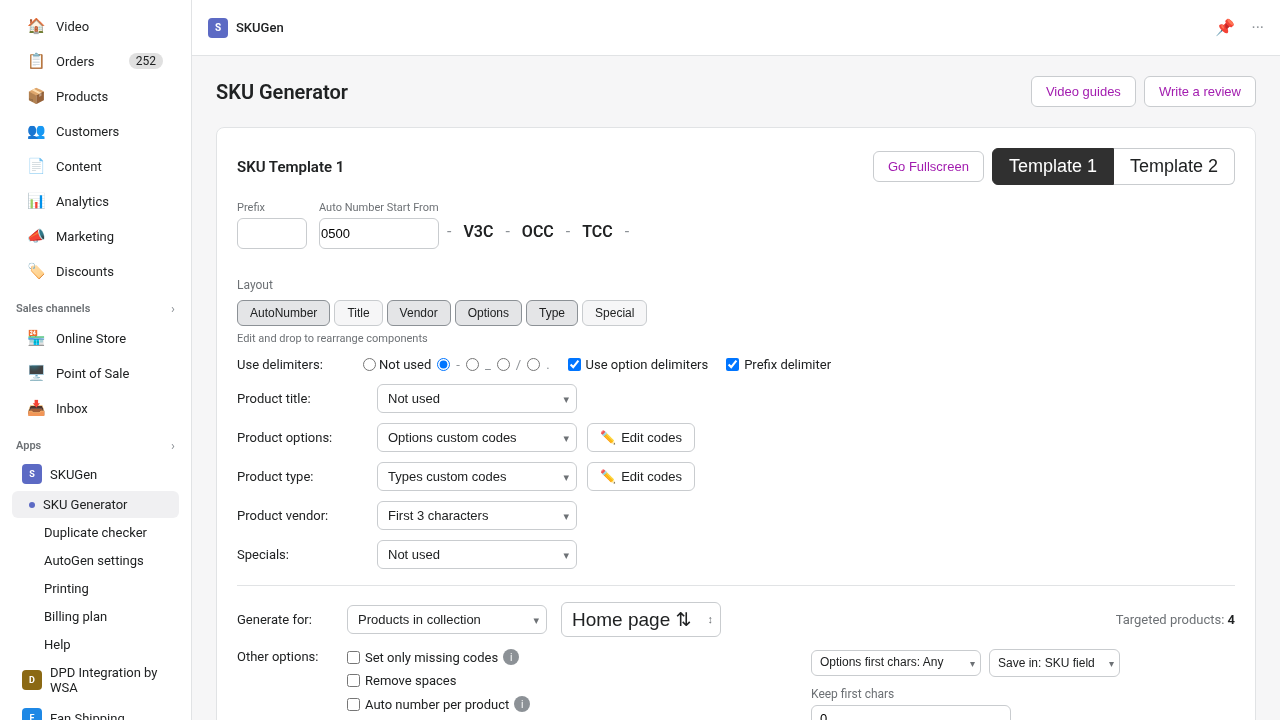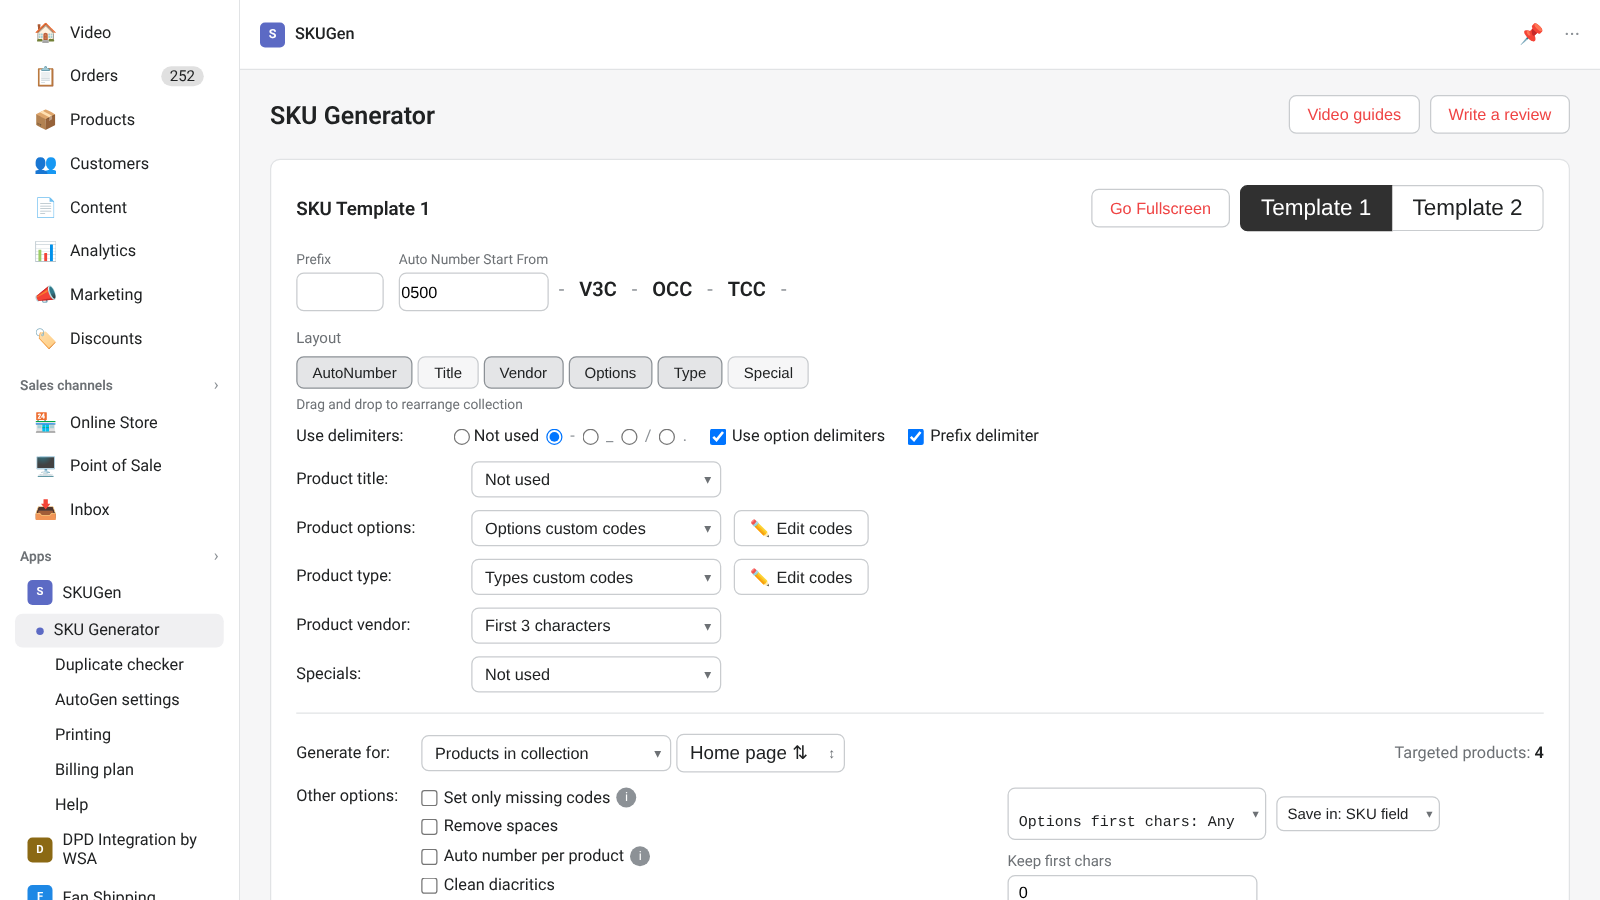--- a/index.html
+++ b/index.html
@@ -21,21 +21,21 @@
     .topbar-app-icon { width: 20px; height: 20px; background: #5c6ac4; border-radius: 4px; display: flex; align-items: center; justify-content: center; color: white; font-size: 10px; font-weight: bold; }
     .topbar-app-name { font-size: 13px; color: #202223; font-weight: 500; }
     .topbar-spacer { flex: 1; }
     .topbar-pin { color: #8c9196; font-size: 16px; cursor: pointer; }
     .topbar-dots { color: #8c9196; font-size: 16px; cursor: pointer; margin-left: 8px; }
 
     
     #page { flex: 1; overflow-y: auto; padding: 20px 24px; }
     .page-header { display: flex; align-items: center; margin-bottom: 20px; }
     .page-title { font-size: 20px; font-weight: 600; flex: 1; }
-    .btn { border: 1px solid #c9cccf; background: #fff; border-radius: 6px; padding: 7px 14px; font-size: 13px; cursor: pointer; color: #ef4444; }
+    .btn { border: 1px solid #c9cccf; background: #fff; border-radius: 6px; padding: 7px 14px; font-size: 13px; cursor: pointer; color: #a21caf; }
 
     
     .card { background: #fff; border: 1px solid #e1e3e5; border-radius: 8px; padding: 20px; margin-bottom: 16px; }
 
     
     .template-header { display: flex; align-items: center; margin-bottom: 16px; }
     .template-title { font-size: 15px; font-weight: 600; flex: 1; }
     .template-btn-group { display: flex; gap: 0; }
     .template-btn { border: 1px solid #c9cccf; background: #fff; padding: 7px 16px; font-size: 18px; cursor: pointer; color: #202223; }
     .template-btn:first-child { border-radius: 6px 0 0 6px; }
@@ -64,32 +64,32 @@
     .field-label { font-size: 13px; min-width: 130px; color: #202223; }
     .select-wrap { position: relative; display: inline-block; }
     .select-wrap select { border: 1px solid #c9cccf; border-radius: 6px; padding: 6px 28px 6px 10px; font-size: 13px; appearance: none; background: #fff; cursor: pointer; min-width: 200px; color: #202223; }
     .select-wrap::after { content: '▾'; position: absolute; right: 8px; top: 50%; transform: translateY(-50%); color: #6d7175; pointer-events: none; font-size: 11px; }
     .edit-codes-btn { display: flex; align-items: center; gap: 5px; border: 1px solid #c9cccf; border-radius: 6px; padding: 6px 12px; font-size: 13px; cursor: pointer; background: #fff; color: #202223; }
 
     
     .divider { border: none; border-top: 1px solid #e1e3e5; margin: 16px 0; }
 
     
-    .generate-row { display: flex; align-items: center; gap: 0; margin-bottom: 12px; }
+    .generate-row { display: flex; align-items: center; gap: 10px; margin-bottom: 12px; }
     .generate-label { font-size: 13px; min-width: 100px; color: #202223; }
     .targeted-info { font-size: 13px; color: #6d7175; margin-left: auto; }
     .targeted-count { font-weight: 600; color: #202223; }
     .select-small { border: 1px solid #c9cccf; border-radius: 6px; padding: 5px 24px 5px 8px; font-size: 12px; appearance: none; background: #fff; cursor: pointer; color: #202223; }
     .select-wrap-small { position: relative; display: inline-flex; align-items: center; }
     .select-wrap-small::after { content: '▾'; position: absolute; right: 6px; top: 50%; transform: translateY(-50%); color: #6d7175; pointer-events: none; font-size: 10px; }
     .text-input-small { border: 1px solid #c9cccf; border-radius: 6px; padding: 5px 8px; font-size: 13px; width: 200px; background: #fff; }
     .info-icon { display: inline-flex; align-items: center; justify-content: center; width: 16px; height: 16px; border-radius: 50%; background: #8c9196; color: white; font-size: 10px; cursor: help; flex-shrink: 0; }
 
     
-    .sku-fields-row { display: flex; align-items: flex-end; gap: 0; margin-bottom: 14px; }
+    .sku-fields-row { display: flex; align-items: flex-end; gap: 0; margin-bottom: 29px; }
     .field-group { display: flex; flex-direction: column; gap: 4px; }
     .field-group-label { font-size: 11px; color: #6d7175; }
     .prefix-input { width: 70px; border: 1px solid #c9cccf; border-radius: 6px; padding: 7px 10px; font-size: 13px; }
     .auto-number-input { width: 120px; border: 1px solid #c9cccf; border-radius: 6px; padding: 7px 1px; font-size: 13px; }
     .suffix-input { width: 80px; border: 1px solid #c9cccf; border-radius: 6px; padding: 7px 10px; font-size: 13px; }
     .sku-dash { padding: 0 8px; font-size: 16px; color: #8c9196; padding-bottom: 8px; }
     .sku-val { font-size: 16px; font-weight: 600; padding-bottom: 8px; padding-left: 4px; padding-right: 4px; }
 
     
     .sidebar-apps-item { display: flex; align-items: center; padding: 6px 10px; cursor: pointer; gap: 8px; color: #202223; font-size: 13px; border-radius: 6px; margin: 1px 6px; }
@@ -248,21 +248,21 @@
       <div>
         <div class="layout-label">Layout</div>
         <div class="layout-tags">
           <button class="layout-tag active">AutoNumber</button>
           <button class="layout-tag">Title</button>
           <button class="layout-tag active">Vendor</button>
           <button class="layout-tag active">Options</button>
           <button class="layout-tag active">Type</button>
           <button class="layout-tag">Special</button>
         </div>
-        <div class="drag-hint">Drag and drop to rearrange collection</div>
+        <div class="drag-hint">Edit and drop to rearrange components</div>
       </div>
 
       <div class="delimiter-row">
         <span class="delimiter-label-main">Use delimiters:</span>
         <label class="radio-option">
           <input type="radio" name="delimiter" style=""> 
             <span>Not used</span>
         </label>
         <label class="radio-option">
           <input type="radio" name="delimiter" checked="" style="">
@@ -346,21 +346,21 @@
       <hr class="divider">
 
       <div class="generate-row">
         <span class="generate-label">Generate for:</span>
         <div class="select-wrap">
           <select>
             <option>Products in collection</option>
           </select>
         </div>
         <div style="position:relative; display:inline-flex; align-items:center; margin-left:4px;">
-          <select style="border: 1px solid #c9cccf; border-radius: 6px; padding: 6px 28px 6px 10px; font-size:15px; appearance:none; background:#fff; cursor:pointer; color:#202223;">
+          <select style="border: 1px solid #c9cccf; border-radius: 6px; padding: 6px 28px 6px 10px; font-size:19px; appearance:none; background:#fff; cursor:pointer; color:#202223;">
             <option>Home page ⇅</option>
           </select>
           <span style="position:absolute; right:8px; color:#6d7175; pointer-events:none; font-size:11px;">↕</span>
         </div>
         <span class="targeted-info">
           <span>Targeted products:</span>
           <span class="targeted-count">4</span>
         </span>
       </div>
 
@@ -391,21 +391,21 @@
               <input type="checkbox" style="">
               <span>Only alphanumeric codes</span>
               <span class="info-icon">i</span>
             </label>
           </div>
 
           <div>
 
             <div style="display:flex; gap:8px; margin-bottom:10px; align-items:center;">
               <div class="select-wrap-small">
-                <select class="select-small" style="min-width:170px; padding: 20px 24px 6px 8px; font-family: Liberation Mono, monospace;">
+                <select class="select-small" style="min-width:170px; padding: 4px 24px 6px 8px;">
                   <option>Options first chars: Any</option>
                 </select>
               </div>
               <div class="select-wrap-small">
                 <select class="select-small" style="min-width:130px; padding: 6px 24px 6px 8px;">
                   <option>Save in: SKU field</option>
                 </select>
               </div>
             </div>
 

